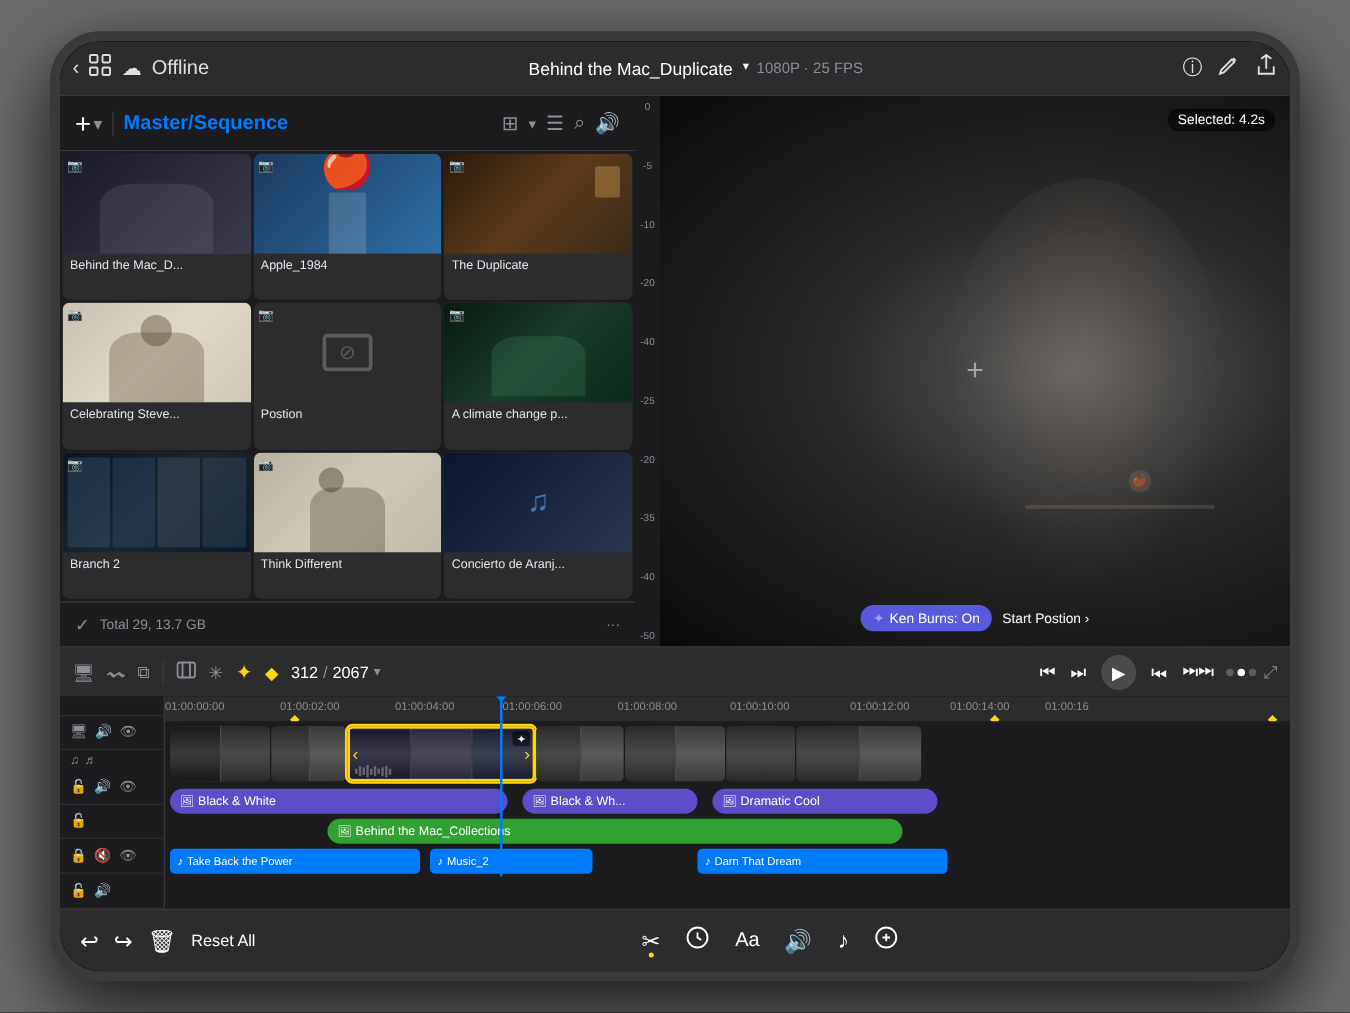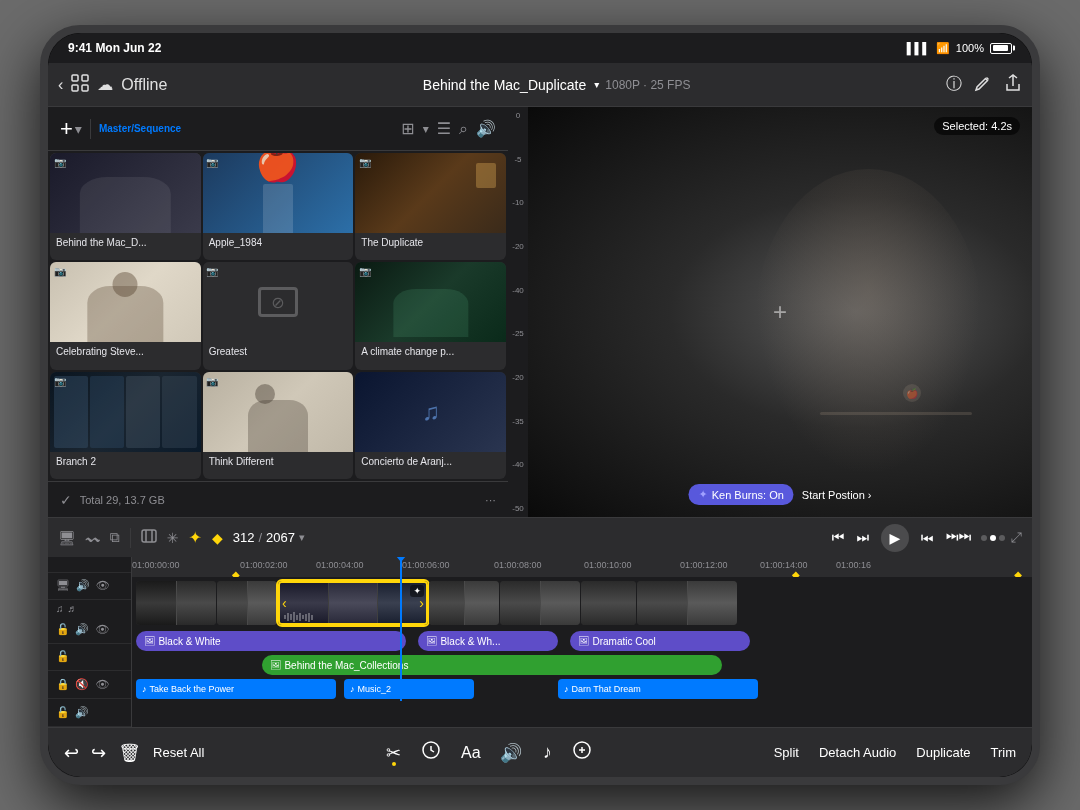--- a/index.html
+++ b/index.html
@@ -53,21 +53,21 @@
       height: 44px;
       background: #2c2c2e;
       display: flex;
       align-items: center;
       padding: 0 10px;
       gap: 8px;
       flex-shrink: 0;
       border-bottom: 1px solid #3a3a3c;
     }
     .toolbar-left { display: flex; align-items: center; gap: 8px; flex: 0 0 auto; }
-    .toolbar-center { display: flex; align-items: center; gap: 6px; flex: 1; justify-content: center; }
+    .toolbar-center { display: flex; gap: 6px; flex: 1; justify-content: center; }
     .toolbar-right { display: flex; align-items: center; gap: 12px; flex: 0 0 auto; }
     .icon-btn { color: #fff; font-size: 16px; cursor: pointer; opacity: 0.85; }
     .icon-btn svg { width: 18px; height: 18px; fill: none; stroke: #fff; stroke-width: 1.5; }
     .project-title { color: #fff; font-size: 14px; font-weight: 500; }
     .project-meta { color: #8e8e93; font-size: 12px; }
     .chevron { color: #fff; font-size: 10px; margin-left: 2px; }
 
     
     .main-area {
       display: flex;
@@ -90,21 +90,21 @@
       display: flex;
       align-items: center;
       padding: 0 12px;
       gap: 8px;
       border-bottom: 1px solid #3a3a3c;
     }
     .add-btn {
       display: flex; align-items: center; gap: 2px;
       color: #fff; font-size: 20px; cursor: pointer;
     }
-    .library-title { color: #fff; font-size: 10px; font-weight: 600; }
+    .library-title { color: #fff; font-size: 16px; font-weight: 600; }
     .library-title span { color: #007aff; }
     .spacer { flex: 1; }
     .lib-icon { color: #8e8e93; font-size: 16px; cursor: pointer; }
 
     
     .media-grid {
       display: grid;
       grid-template-columns: repeat(3, 1fr);
       gap: 2px;
       padding: 2px;
@@ -418,33 +418,20 @@
 
     .diamond-icon { color: #ffd60a; font-size: 14px; }
     .magic-icon { color: #ffd60a; font-size: 16px; }
   </style>
 </head>
 <body>
 
 <div class="device-frame">
   <div class="device-inner">
 
-    <div class="status-bar">
-      <div class="status-left">
-        <span>9:41</span> <span>Mon Jun 22</span>
-      </div>
-      <div class="status-right">
-        <span>▌▌▌</span>
-        <span>📶</span>
-        <span>100%</span>
-        <div class="battery-icon">
-          <div class="battery-fill"></div>
-        </div>
-      </div>
-    </div>
 
     <div class="top-toolbar">
       <div class="toolbar-left">
         <span class="icon-btn">‹</span>
         <span class="icon-btn">
           <svg viewBox="0 0 18 18">
               <rect x="1" y="1" width="6" height="6" rx="1"></rect>
               <rect x="11" y="1" width="6" height="6" rx="1"></rect>
               <rect x="1" y="11" width="6" height="6" rx="1"></rect>
               <rect x="11" y="11" width="6" height="6" rx="1"></rect>
@@ -546,21 +533,21 @@
             <div class="media-thumb">
               <div class="thumb-offline" style="height:100%;">
                 <div style="font-size:30px;color:#5c5c5e;text-align:center;">
                   <div style="width:40px;height:30px;border:3px solid #5c5c5e;border-radius:4px;margin:0 auto;position:relative;">
                     <div style="position:absolute;top:50%;left:50%;transform:translate(-50%,-50%);font-size:16px;color:#5c5c5e;">⊘</div>
                   </div>
                 </div>
               </div>
               <span class="cam-badge">📷</span>
             </div>
-            <div class="media-label">Greatest</div>
+            <div class="media-label">Postion</div>
           </div>
 
           <div class="media-item">
             <div class="media-thumb">
               <div style="width:100%;height:100%;background:linear-gradient(135deg,#0a1a12,#1a3a2a,#0a2a1a);">
                 <div style="position:absolute;bottom:5px;left:50%;transform:translateX(-50%);width:50%;height:60%;background:rgba(100,200,150,0.15);border-radius:30% 30% 0 0;"></div>
               </div>
               <span class="cam-badge">📷</span>
             </div>
             <div class="media-label">A climate change p...</div>
@@ -735,21 +722,21 @@
             <span style="font-size:11px;color:#8e8e93;">🔓</span>
             <span style="font-size:11px;color:#8e8e93;">🔊</span>
           </div>
         </div>
 
         <div class="track-area">
 
           <div class="timeline-ruler">
             <div class="ruler-marks">
               <span class="ruler-label" style="left:0px;">01:00:00:00</span>
-              <span class="ruler-label" style="left:92px;margin-left:16px;">01:00:02:00</span>
+              <span class="ruler-label" style="left:92px;">01:00:02:00</span>
               <span class="ruler-label" style="left:184px;">01:00:04:00</span>
               <span class="ruler-label" style="left:270px;">01:00:06:00</span>
               <span class="ruler-label" style="left:362px;">01:00:08:00</span>
               <span class="ruler-label" style="left:452px;">01:00:10:00</span>
               <span class="ruler-label" style="left:548px;">01:00:12:00</span>
               <span class="ruler-label" style="left:628px;">01:00:14:00</span>
               <span class="ruler-label" style="left:704px;">01:00:16</span>
             </div>
 
             <div style="position:absolute;top:12px;left:100px;color:#ffd60a;font-size:10px;">◆</div>
@@ -900,22 +887,16 @@
         <span class="btn-label" style="font-size:16px;">Aa</span>
         <span class="btn-icon">🔊</span>
         <span class="btn-icon">♪</span>
         <span class="btn-icon">
           <svg width="20" height="20" viewBox="0 0 20 20" fill="none" stroke="#fff" stroke-width="1.5">
             <circle cx="10" cy="10" r="8"></circle>
             <path d="M7 10h6M10 7v6"></path>
           </svg>
         </span>
       </div>
-      <div class="bottom-right">
-        <span class="btn-label">Split</span>
-        <span class="btn-label">Detach Audio</span>
-        <span class="btn-label">Duplicate</span>
-        <span class="btn-label">Trim</span>
-      </div>
     </div>
 
   </div>
 </div>
 
 </body></html>

